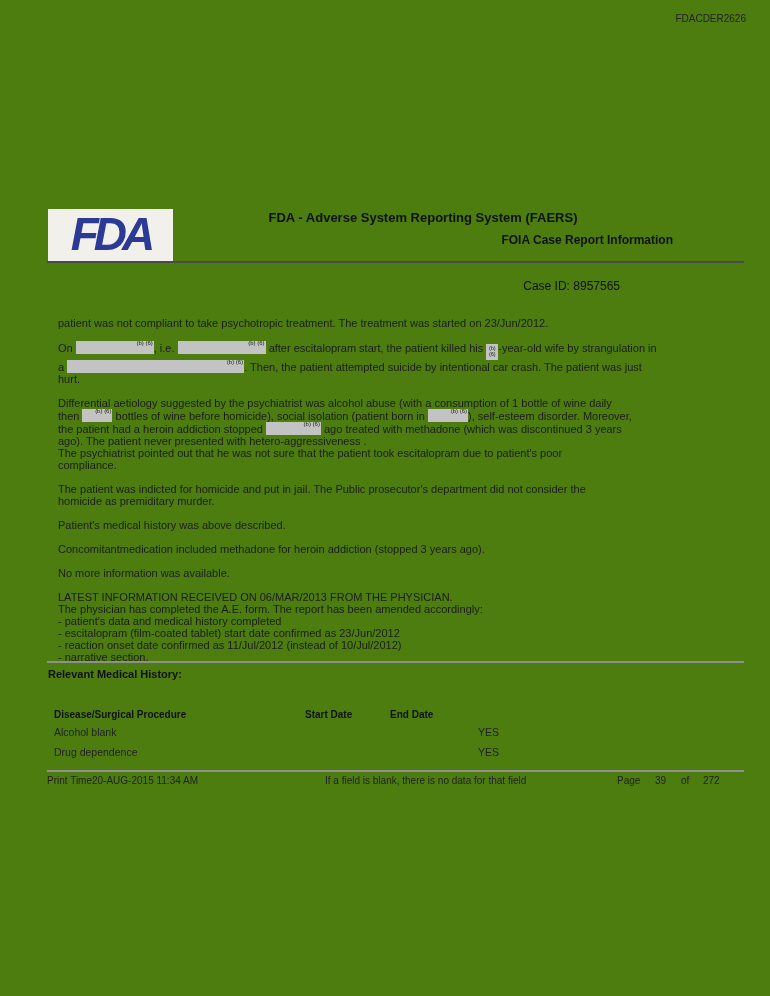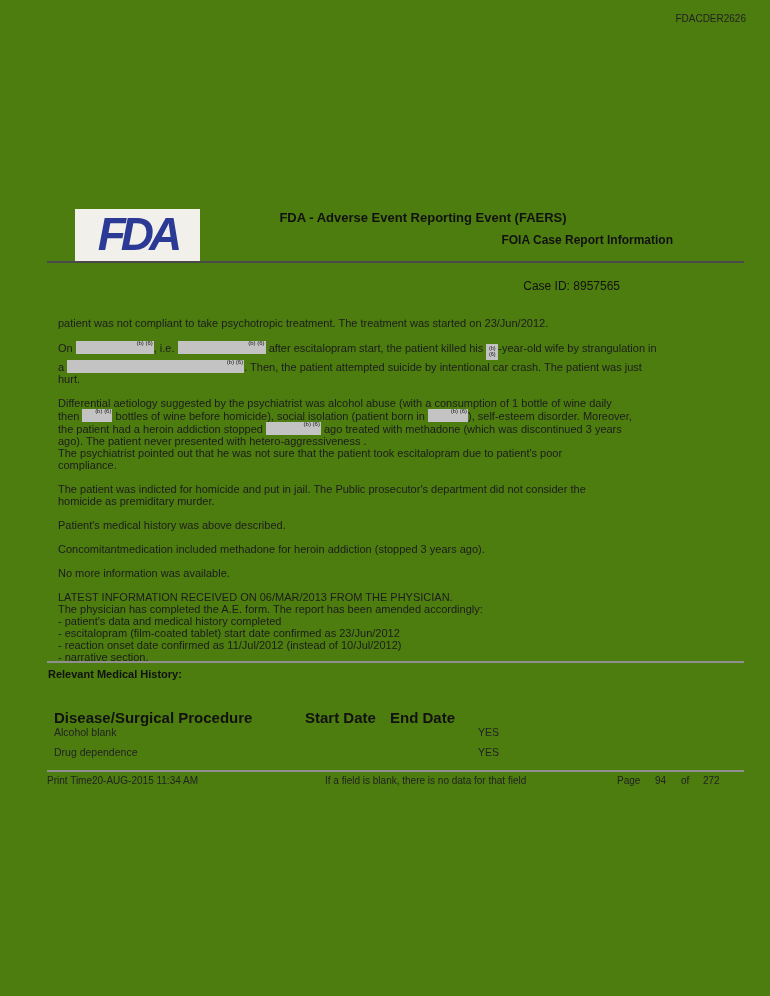--- a/index.html
+++ b/index.html
@@ -18,21 +18,20 @@
     font-size:10px; color:#222;
   }
 
   
   .logo-box {
     position:absolute; left:48px; top:209px;
     width:125px; height:53px;
     background:#f1f0ea;
     display:flex; align-items:center; justify-content:center;
     overflow:hidden;
-    margin-left:27px;
   }
   .logo-text {
     font-size:46px; font-weight:bold; font-style:italic;
     letter-spacing:-5px; color:#2b3a94;
     transform:translateY(-2px);
     line-height:1;
   }
   .hdr-title {
     position:absolute; left:173px; top:210px; width:500px;
     text-align:center; font-size:13px; font-weight:bold; color:#111;
@@ -87,21 +86,21 @@
     font-size:11px; font-weight:bold; color:#111;
   }
 
   
   .mh-table { position:absolute; left:54px; top:709px; right:30px; }
   .trow {
     display:grid;
     grid-template-columns:251px 85px 88px auto;
     align-items:start;
   }
-  .trow.thead { height:17px; font-size:15px; font-weight:bold; color:#111; }
+  .trow.thead { height:17px; font-size:10px; font-weight:bold; color:#111; }
   .trow.tbody-row { height:20px; font-size:10.5px; color:#222; }
 
   
   .rule-footer { top:770px; }
   .footer-item { position:absolute; font-size:10px; color:#222; top:775px; }
   .f-printtime-label { left:47px; }
   .f-printtime-value { left:92px; }
   .f-note { left:325px; }
   .f-page { left:617px; }
   .f-pagenum { left:655px; }
@@ -112,21 +111,21 @@
 <body>
 
 <div class="page">
 
   <div class="doc-code">FDACDER2626</div>
 
   <div class="logo-box">
     <span class="logo-text">FDA</span>
   </div>
 
-  <div class="hdr-title">FDA - Adverse Event Reporting Event (FAERS)</div>
+  <div class="hdr-title">FDA - Adverse System Reporting System (FAERS)</div>
   <div class="hdr-subtitle">FOIA Case Report Information</div>
   <div class="rule-dark"></div>
   <div class="case-id">Case ID: 8957565</div>
 
   <div class="narrative">
       <p>patient was not compliant to take psychotropic treatment. The treatment was started on 23/Jun/2012.</p>
       <p>On <span class="redact" style="width: 78px;"><span class="redact-label">(b) (6)</span></span>, i.e. <span class="redact" style="width: 88px;"><span class="redact-label">(b) (6)</span></span> after escitalopram start, the patient killed his <span class="redact-stacked"><span>(b)</span><span>(6)</span></span>-year-old wife by strangulation in<br>a <span class="redact" style="width: 177px;"><span class="redact-label">(b) (6)</span></span>. Then, the patient attempted suicide by intentional car crash. The patient was just<br>hurt.</p>
       <p>Differential aetiology suggested by the psychiatrist was alcohol abuse (with a consumption of 1 bottle of wine daily<br>then <span class="redact" style="width: 30px;"><span class="redact-label">(b) (6)</span></span> bottles of wine before homicide), social isolation (patient born in <span class="redact" style="width: 40px;"><span class="redact-label">(b) (6)</span></span>), self-esteem disorder. Moreover,<br>the patient had a heroin addiction stopped <span class="redact" style="width: 55px;"><span class="redact-label">(b) (6)</span></span> ago treated with methadone (which was discontinued 3 years<br>ago). The patient never presented with hetero-aggressiveness .<br>The psychiatrist pointed out that he was not sure that the patient took escitalopram due to patient's poor<br>compliance.</p>
       <p>The patient was indicted for homicide and put in jail. The Public prosecutor's department did not consider the<br>homicide as premiditary murder.</p>
       <p>Patient's medical history was above described.</p>
@@ -156,17 +155,17 @@
         <span></span>
         <span>YES</span>
       </div>
     </div>
 
   <div class="rule-gray rule-footer"></div>
   <div class="footer-item f-printtime-label">Print Time:</div>
   <div class="footer-item f-printtime-value">20-AUG-2015 11:34 AM</div>
   <div class="footer-item f-note">If a field is blank, there is no data for that field</div>
   <div class="footer-item f-page">Page</div>
-  <div class="footer-item f-pagenum">94</div>
+  <div class="footer-item f-pagenum">39</div>
   <div class="footer-item f-of">of</div>
   <div class="footer-item f-pagetotal">272</div>
 
 </div>
 
 </body></html>

